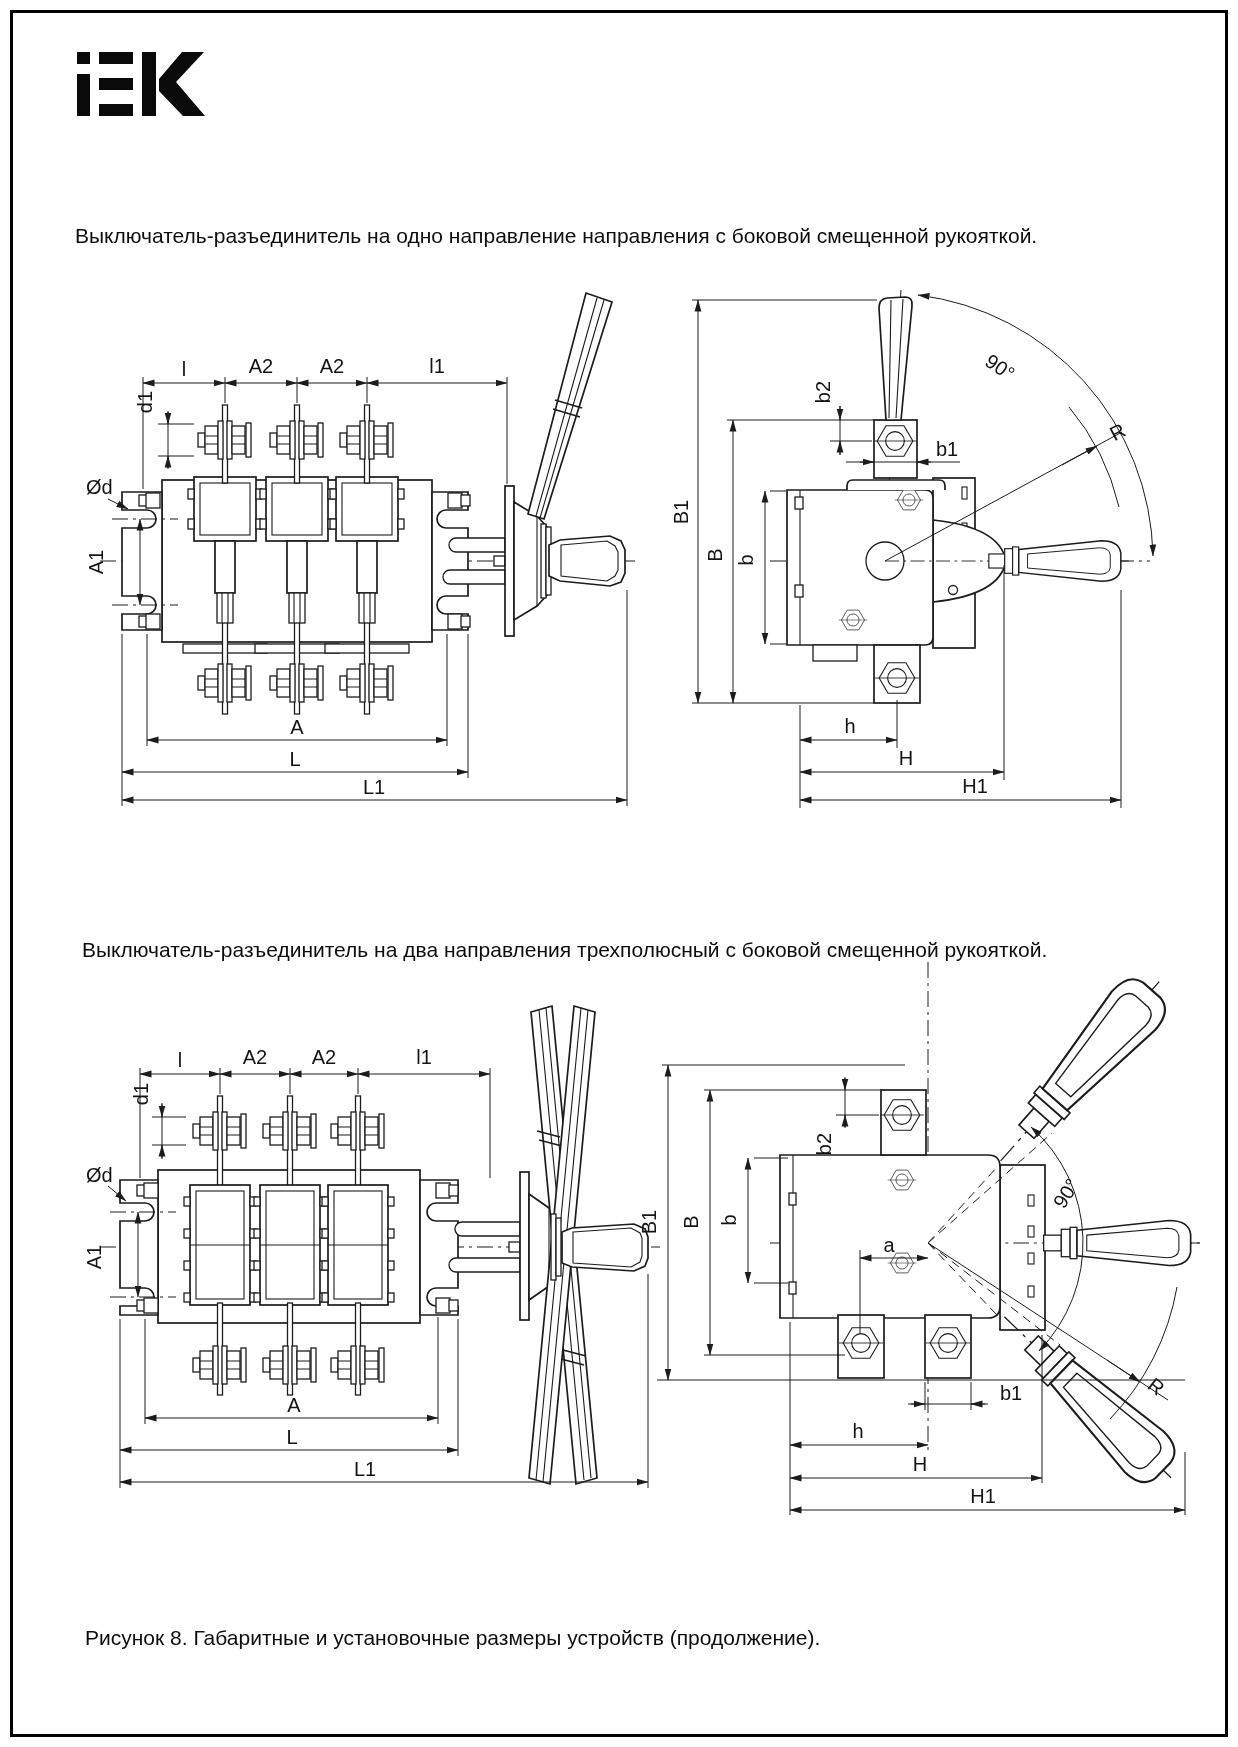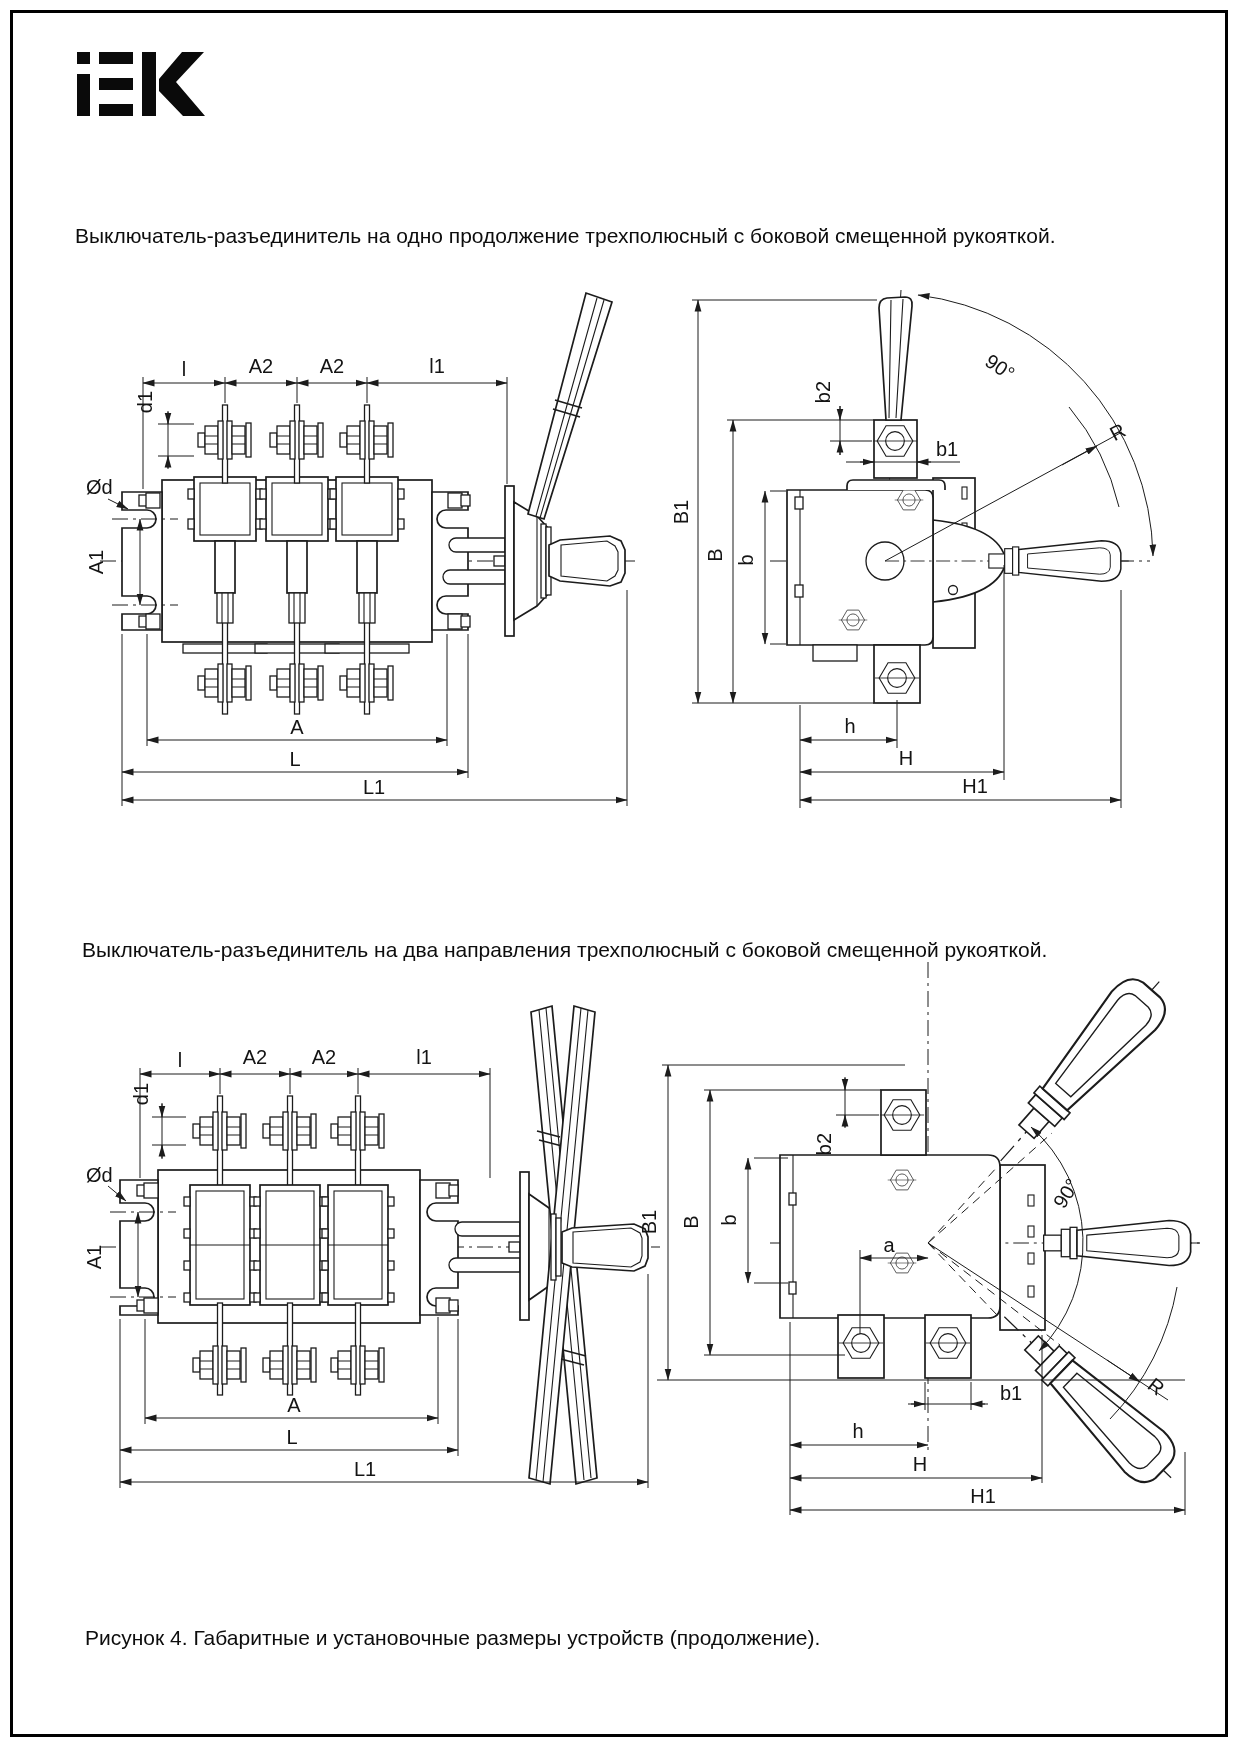--- a/index.html
+++ b/index.html
@@ -60,21 +60,21 @@
   <svg style="left:75px; top:52px;" width="132" height="64" viewBox="0 0 132 64">
     <rect x="2" y="0" width="13" height="12" class="logo-shape"></rect>
     <rect x="2" y="22" width="13" height="42" class="logo-shape"></rect>
     <rect x="24" y="0" width="34" height="12" class="logo-shape"></rect>
     <rect x="24" y="26" width="34" height="12" class="logo-shape"></rect>
     <rect x="24" y="52" width="34" height="12" class="logo-shape"></rect>
     <rect x="67" y="0" width="14" height="64" class="logo-shape"></rect>
     <path d="M84,27 L107,0 H129 L101,30 L130,64 H108 L84,39 Z" class="logo-shape"></path>
   </svg>
 
-  <div class="title" style="left:75px; top:224px;">Выключатель-разъединитель на одно продолжение трехполюсный с боковой смещенной рукояткой.</div>
+  <div class="title" style="left:75px; top:224px;">Выключатель-разъединитель на одно направление направления с боковой смещенной рукояткой.</div>
 
   <svg style="left:88px; top:278px;" width="540" height="535" viewBox="88 278 540 535">
     <path class="cl" d="M100,561 H635"></path>
 
     <rect x="162" y="480" width="270" height="162" class="o"></rect>
 
     <g>
       <path class="o" d="M162,492 L122,492 L122,510 L147,510 A9,9 0 0 1 147,528 L122,528 L122,596 L147,596 A9,9 0 0 1 147,614 L122,614 L122,630 L162,630 Z"></path>
       <rect x="139" y="495" width="9" height="11" class="o2"></rect>
         <rect x="146" y="493" width="14" height="15" class="o2"></rect>
@@ -508,14 +508,14 @@
       <path class="dim" d="M790,1322 V1515 M1042,1335 V1483 M1185,1452 V1515"></path>
       <path class="dim" marker-start="url(#ah)" marker-end="url(#ah)" d="M790,1445 H928"></path>
       <path class="dim" marker-start="url(#ah)" marker-end="url(#ah)" d="M790,1478 H1042"></path>
       <path class="dim" marker-start="url(#ah)" marker-end="url(#ah)" d="M790,1510 H1185"></path>
       <text x="858" y="1438" class="lbl" text-anchor="middle">h</text>
       <text x="920" y="1471" class="lbl" text-anchor="middle">H</text>
       <text x="983" y="1503" class="lbl" text-anchor="middle">H1</text>
     </g>
   </svg>
 
-  <div class="caption" style="left:85px; top:1626px;">Рисунок 4. Габаритные и установочные размеры устройств (продолжение).</div>
+  <div class="caption" style="left:85px; top:1626px;">Рисунок 8. Габаритные и установочные размеры устройств (продолжение).</div>
 </div>
 
 </body></html>

